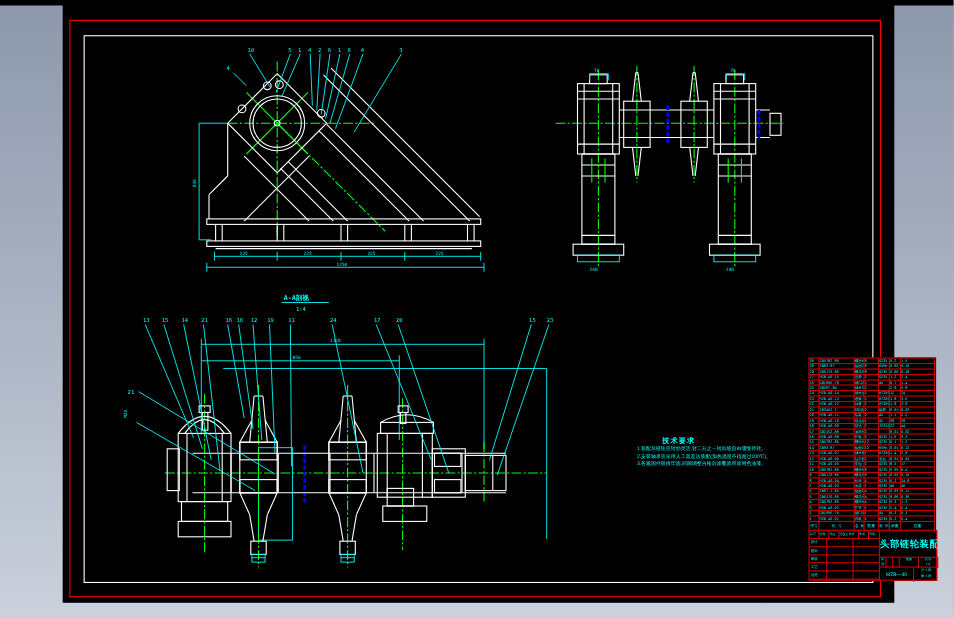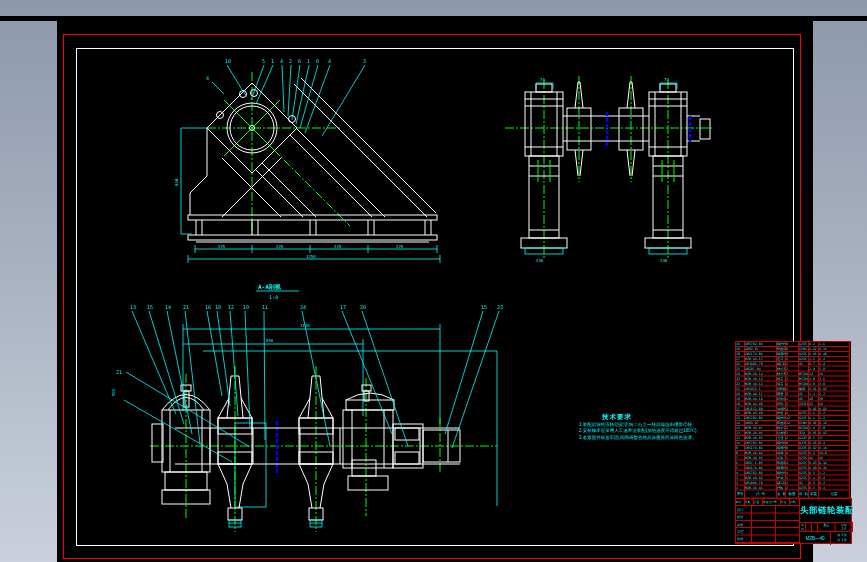--- a/index.html
+++ b/index.html
@@ -1,21 +1,21 @@
 <!DOCTYPE html>
 <html><head>
 <meta charset="utf-8">
 <style>
   html,body{margin:0;padding:0;}
   body{
     width:867px;height:562px;overflow:hidden;position:relative;
     background:linear-gradient(180deg,#8d98ac 0%,#a7b0c0 45%,#cad1dc 100%);
     font-family:"Liberation Sans",sans-serif;
   }
-  #stage{position:absolute;left:0;top:16px;width:867px;height:444px;}
+  #stage{position:absolute;left:0;top:0;width:867px;height:444px;}
   #topstrip{position:absolute;left:0;top:0;width:867px;height:5px;background:#000;}
   #canvas{position:absolute;left:57px;top:0;width:756px;height:548px;background:#000;}
   #red-border{position:absolute;left:6px;top:18px;width:736px;height:523px;border:1px solid #ff0000;}
   #white-border{position:absolute;left:19px;top:32px;width:716px;height:496px;border:1px solid #ffffff;}
   svg{position:absolute;left:0;top:0;}
   .w{stroke:#ffffff;fill:none;stroke-width:1;}
   .g{stroke:#00ff00;fill:none;stroke-width:1;}
   .gd{stroke:#00ff00;fill:none;stroke-width:1;stroke-dasharray:9 2 2 2;}
   .c{stroke:#00ffff;fill:none;stroke-width:0.8;}
   .b{stroke:#0000ff;fill:none;stroke-width:2.4;stroke-dasharray:4 2;}

